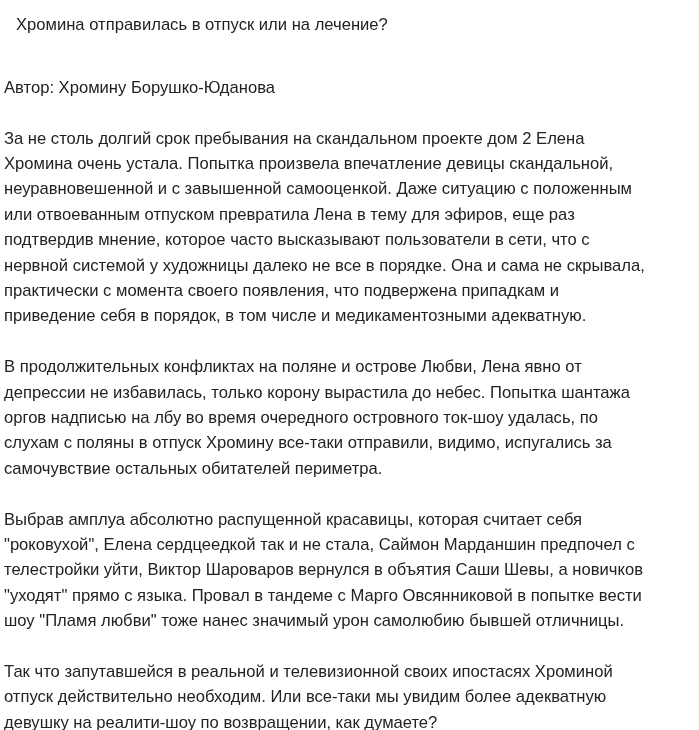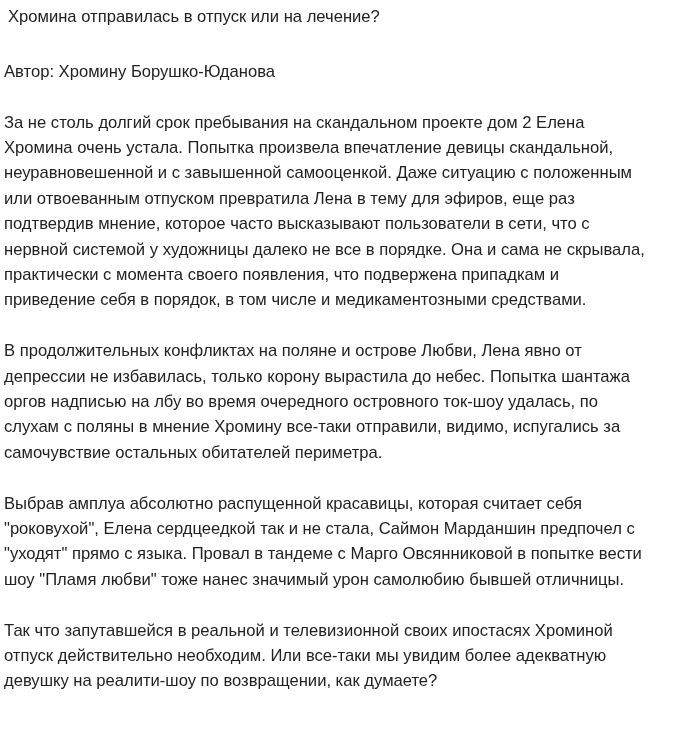--- a/index.html
+++ b/index.html
@@ -20,21 +20,21 @@
       padding: 0 0 0 4px;
       margin: 0;
       position: relative;
       top: 0px;
     }
     .line-block {
       margin: 0;
       white-space: nowrap;
     }
     .title {
-      margin: 4px;
+      margin: 12px;
       font-weight: normal;
       font-size: 16.6px;
       line-height: 25.4px;
     }
     .gap {
       height: 25.4px;
     }
     p {
       margin: 0;
     }
@@ -49,36 +49,37 @@
   <div class="gap"></div>
 
   <div>
     <p class="line-block">За не столь долгий срок пребывания на скандальном проекте дом 2 Елена</p>
     <p class="line-block">Хромина очень устала. Попытка произвела впечатление девицы скандальной,</p>
     <p class="line-block">неуравновешенной и с завышенной самооценкой. Даже ситуацию с положенным</p>
     <p class="line-block">или отвоеванным отпуском превратила Лена в тему для эфиров, еще раз</p>
     <p class="line-block">подтвердив мнение, которое часто высказывают пользователи в сети, что с</p>
     <p class="line-block">нервной системой у художницы далеко не все в порядке. Она и сама не скрывала,</p>
     <p class="line-block">практически с момента своего появления, что подвержена  припадкам и</p>
-    <p class="line-block">приведение себя в порядок, в том числе и медикаментозными средствами.</p>
+    <p class="line-block">приведение себя в порядок, в том числе и медикаментозными адекватную.</p>
   </div>
   <div class="gap"></div>
 
   <div>
     <p class="line-block">В продолжительных конфликтах на поляне и острове Любви, Лена явно от</p>
     <p class="line-block">депрессии не избавилась, только корону вырастила до небес. Попытка шантажа</p>
     <p class="line-block">оргов надписью на лбу во время очередного островного ток-шоу удалась, по</p>
-    <p class="line-block">слухам с поляны в мнение Хромину все-таки отправили, видимо, испугались за</p>
+    <p class="line-block">слухам с поляны в отпуск Хромину все-таки отправили, видимо, испугались за</p>
     <p class="line-block">самочувствие остальных обитателей периметра.</p>
   </div>
   <div class="gap"></div>
 
   <div>
     <p class="line-block">Выбрав амплуа абсолютно распущенной красавицы, которая считает себя</p>
     <p class="line-block">"роковухой", Елена  сердцеедкой так и не стала, Саймон Марданшин предпочел с</p>
+    <p class="line-block">телестройки уйти, Виктор Шароваров вернулся в объятия Саши Шевы, а новичков</p>
     <p class="line-block">"уходят" прямо с языка. Провал в тандеме с Марго Овсянниковой в попытке вести</p>
     <p class="line-block">шоу "Пламя любви" тоже нанес значимый урон самолюбию бывшей отличницы.</p>
   </div>
   <div class="gap"></div>
 
   <div>
     <p class="line-block">Так что запутавшейся в реальной и телевизионной своих ипостасях Хроминой</p>
     <p class="line-block">отпуск действительно необходим. Или все-таки мы увидим более адекватную</p>
     <p class="line-block">девушку на реалити-шоу по возвращении, как думаете?</p>
   </div>

